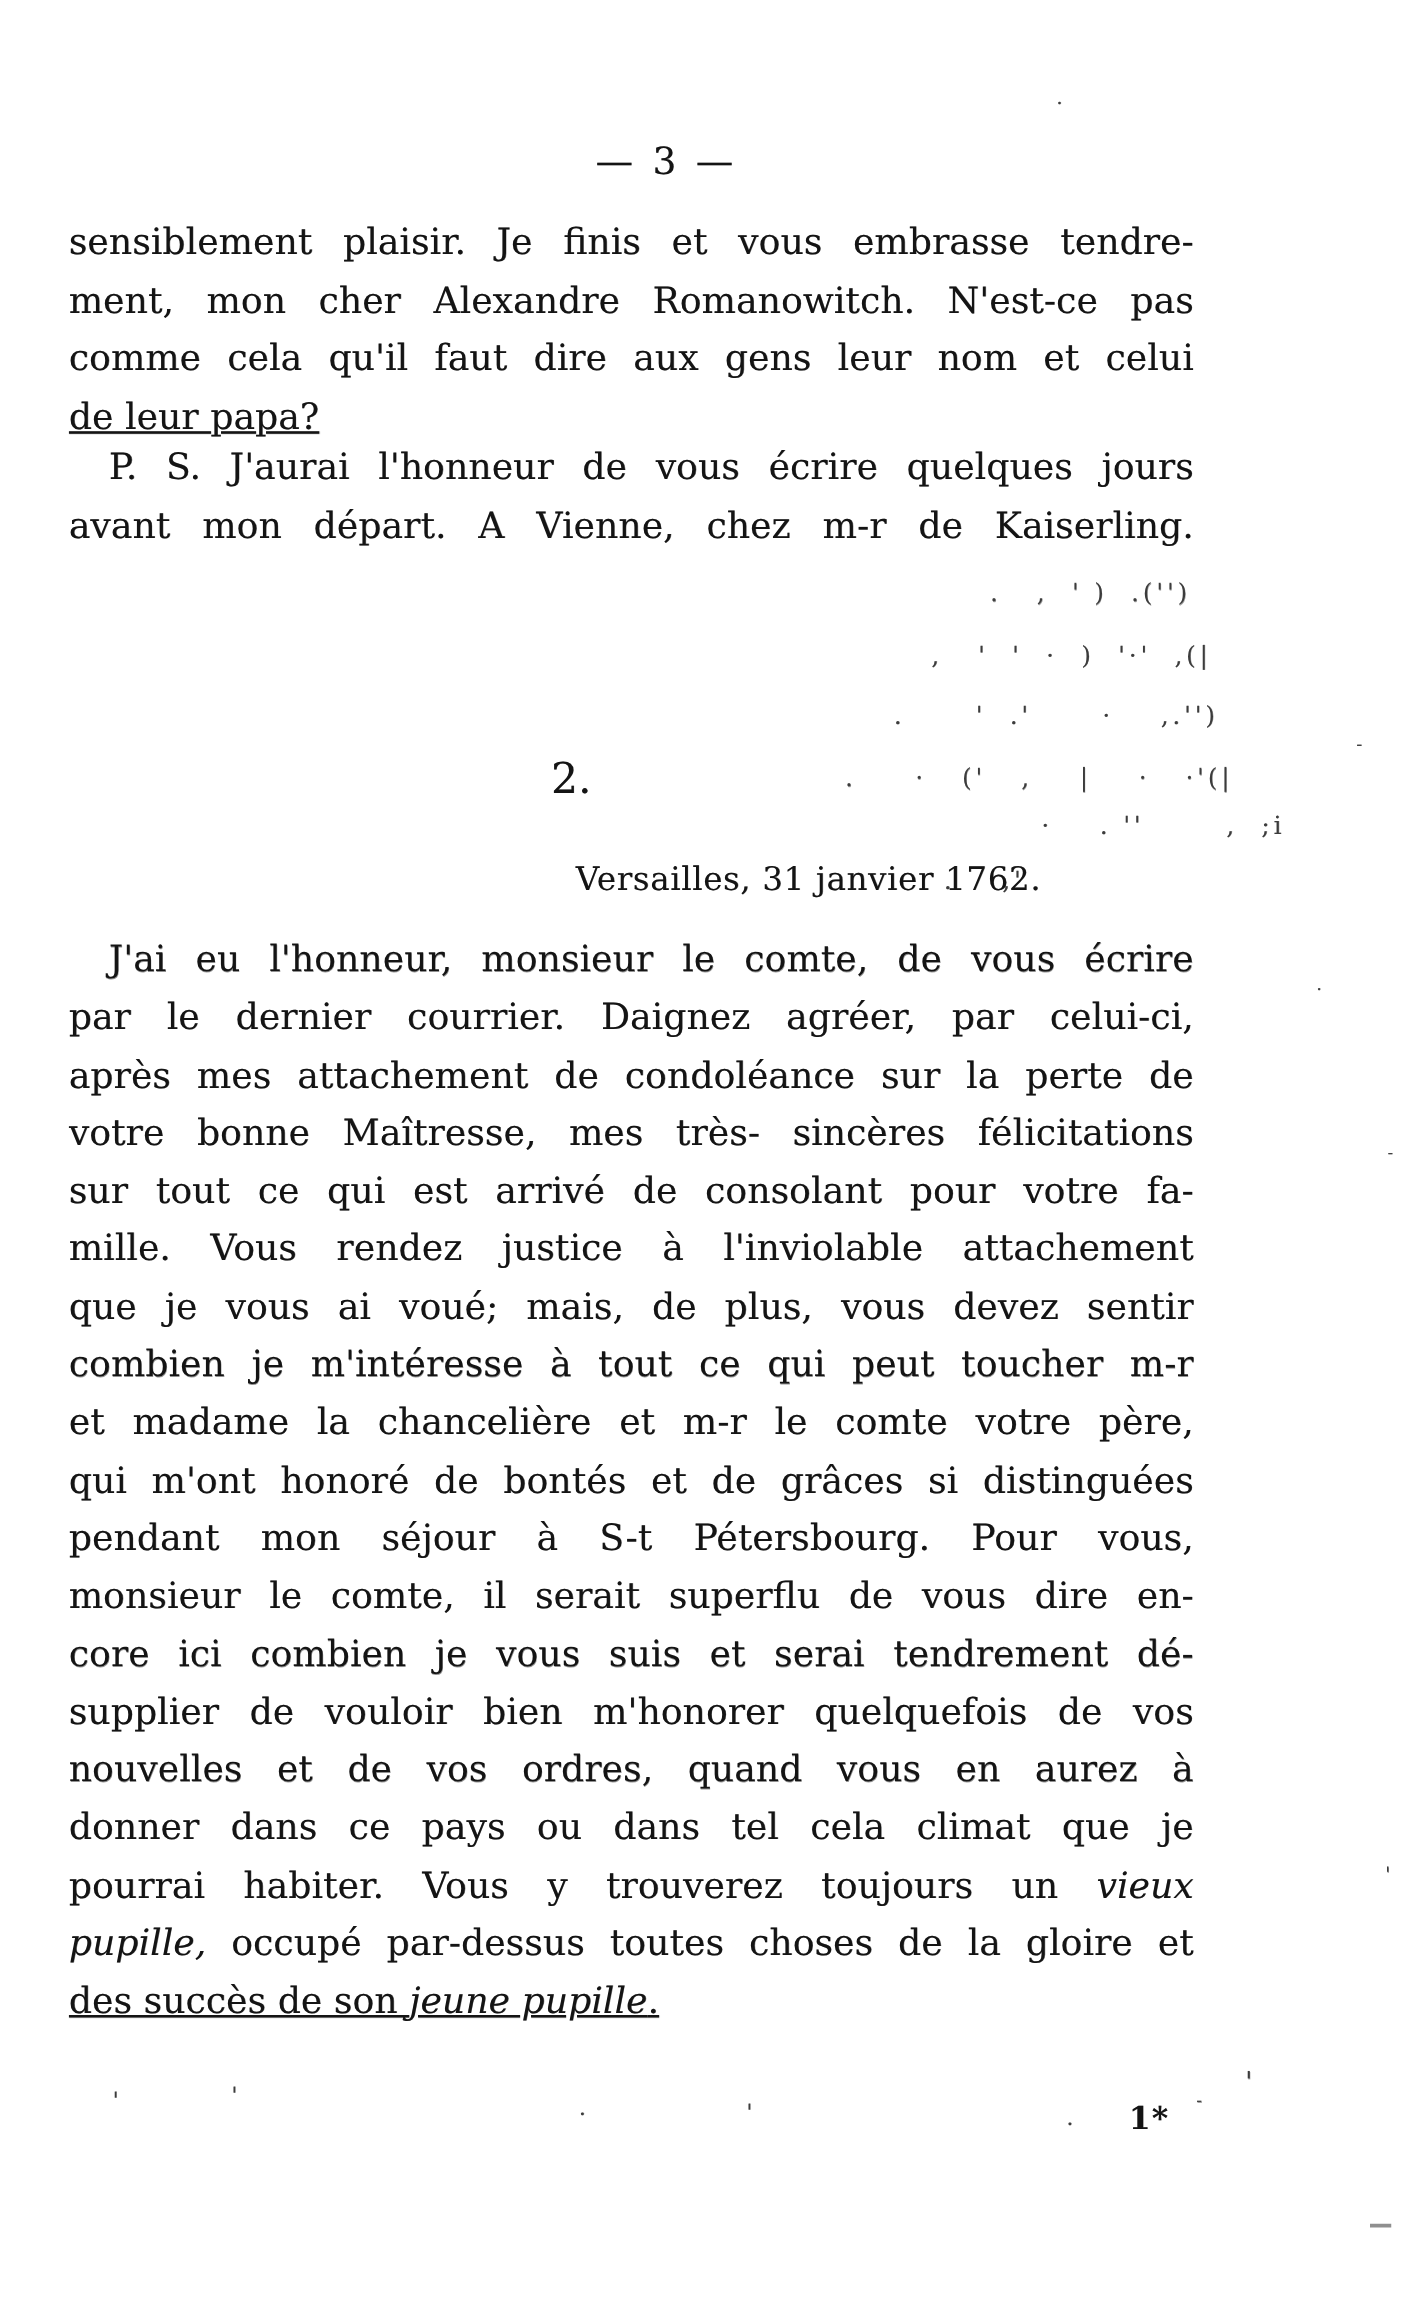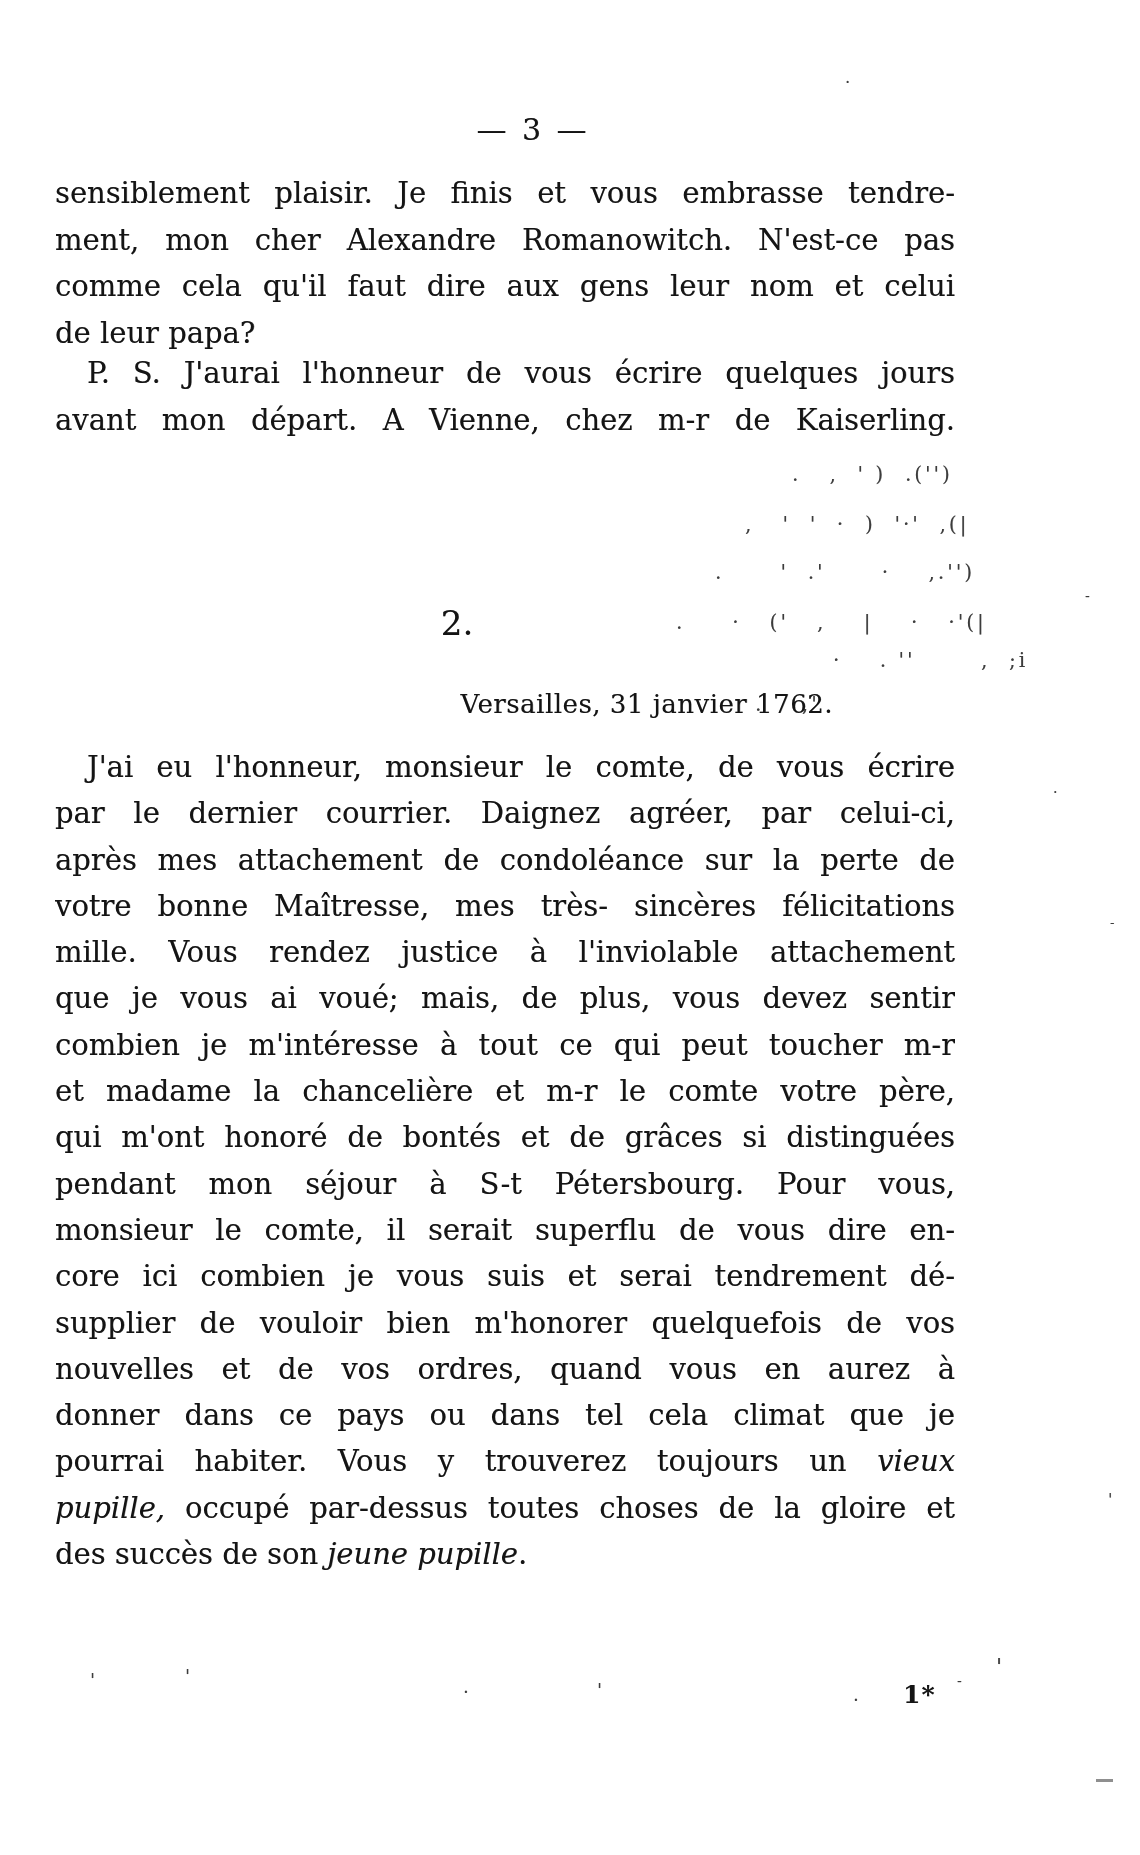--- a/index.html
+++ b/index.html
@@ -24,21 +24,21 @@
   .pbody{top:744px;}
   .p1 .line,.p2 .line{height:46.5px;line-height:46.5px;}
   .pbody .line{height:46.3px;line-height:46.3px;}
   .line{
     font-size:29px;
     text-align:justify;
     text-align-last:justify;
     overflow:hidden;
     white-space:normal;
   }
-  .line.plain{text-align-last:left;}
+  .line.plain{text-align-last:left;text-decoration:underline;}
   .line.indent{padding-left:32px;}
   .it{font-style:italic;}
   .letterno{
     position:absolute;top:603px;left:55px;width:900px;
     text-align:center;font-size:34px;line-height:40px;
     transform:translateX(-48px);
   }
   .dateline{
     position:absolute;top:688px;left:55px;width:900px;
     box-sizing:border-box;text-align:right;padding-right:122px;
@@ -78,20 +78,21 @@
 
   <div class="letterno">2.</div>
 
   <div class="dateline">Versailles, 31 janvier 1762.</div>
 
   <section class="para pbody" id="letterbody">
       <div class="line indent"><span>J'ai eu l'honneur, monsieur le comte, de vous écrire</span></div>
       <div class="line"><span>par le dernier courrier. Daignez agréer, par celui-ci,</span></div>
       <div class="line"><span>après mes attachement de condoléance sur la perte de</span></div>
       <div class="line"><span>votre bonne Maîtresse, mes très- sincères félicitations</span></div>
+      <div class="line"><span>sur tout ce qui est arrivé de consolant pour votre fa-</span></div>
       <div class="line"><span>mille. Vous rendez justice à l'inviolable attachement</span></div>
       <div class="line"><span>que je vous ai voué; mais, de plus, vous devez sentir</span></div>
       <div class="line"><span>combien je m'intéresse à tout ce qui peut toucher m-r</span></div>
       <div class="line"><span>et madame la chancelière et m-r le comte votre père,</span></div>
       <div class="line"><span>qui m'ont honoré de bontés et de grâces si distinguées</span></div>
       <div class="line"><span>pendant mon séjour à S-t Pétersbourg. Pour vous,</span></div>
       <div class="line"><span>monsieur le comte, il serait superflu de vous dire en-</span></div>
       <div class="line"><span>core ici combien je vous suis et serai tendrement dé-</span></div>
       <div class="line"><span>supplier de vouloir bien m'honorer quelquefois de vos</span></div>
       <div class="line"><span>nouvelles et de vos ordres, quand vous en aurez à</span></div>

